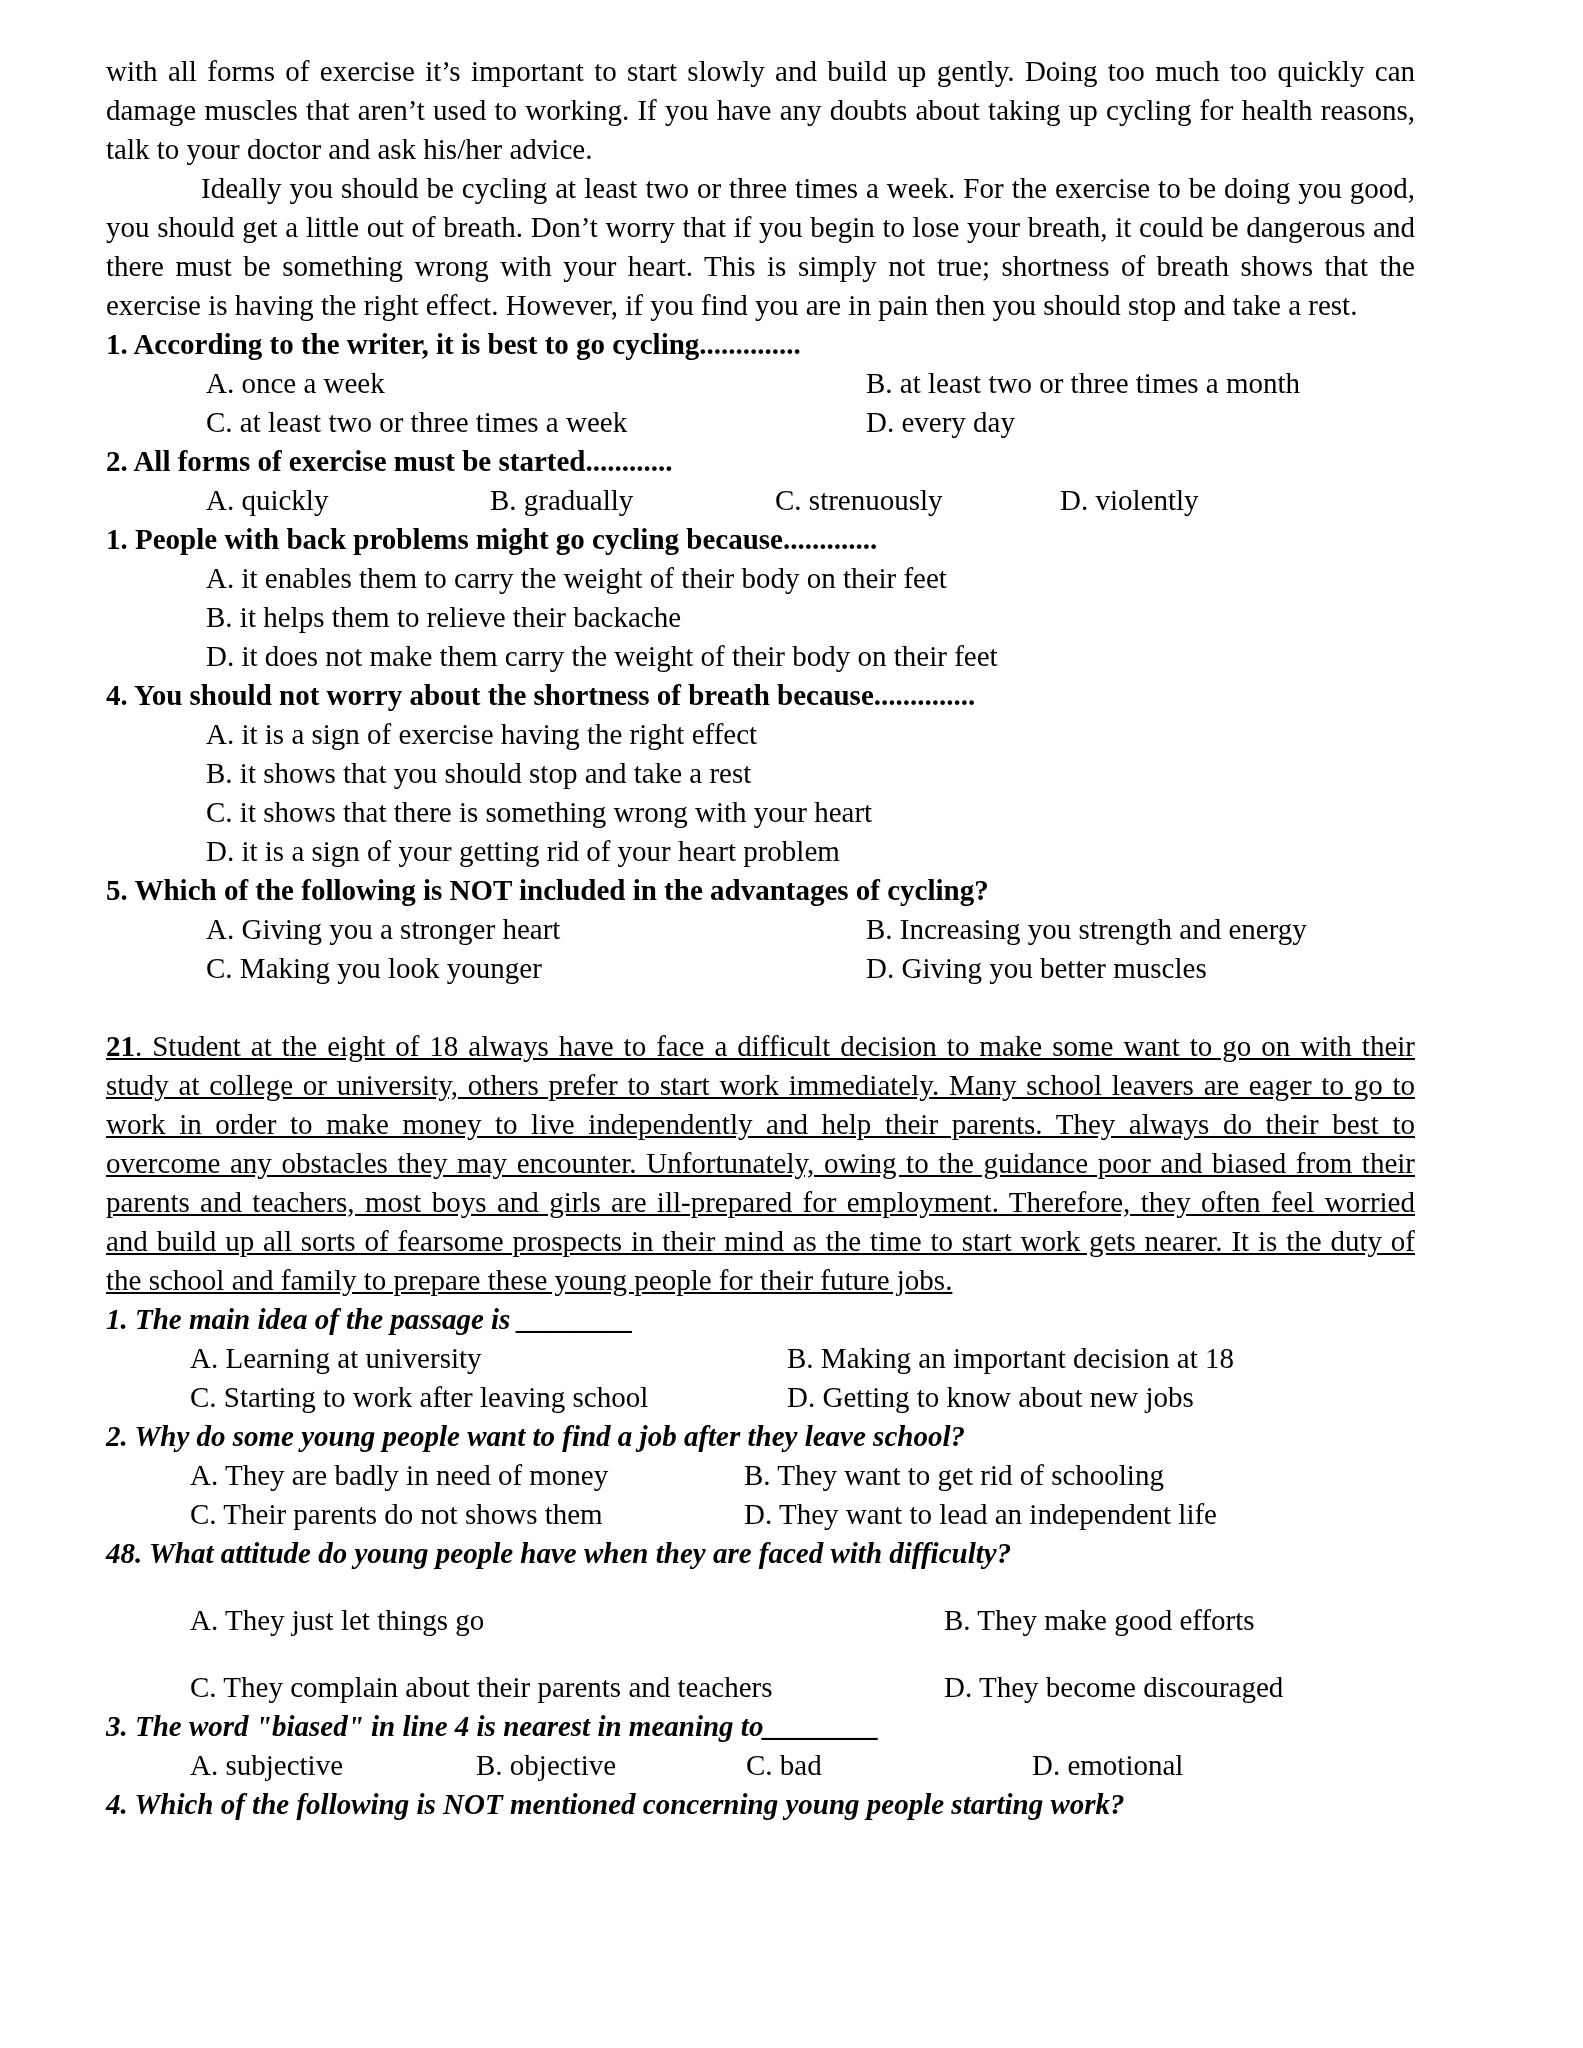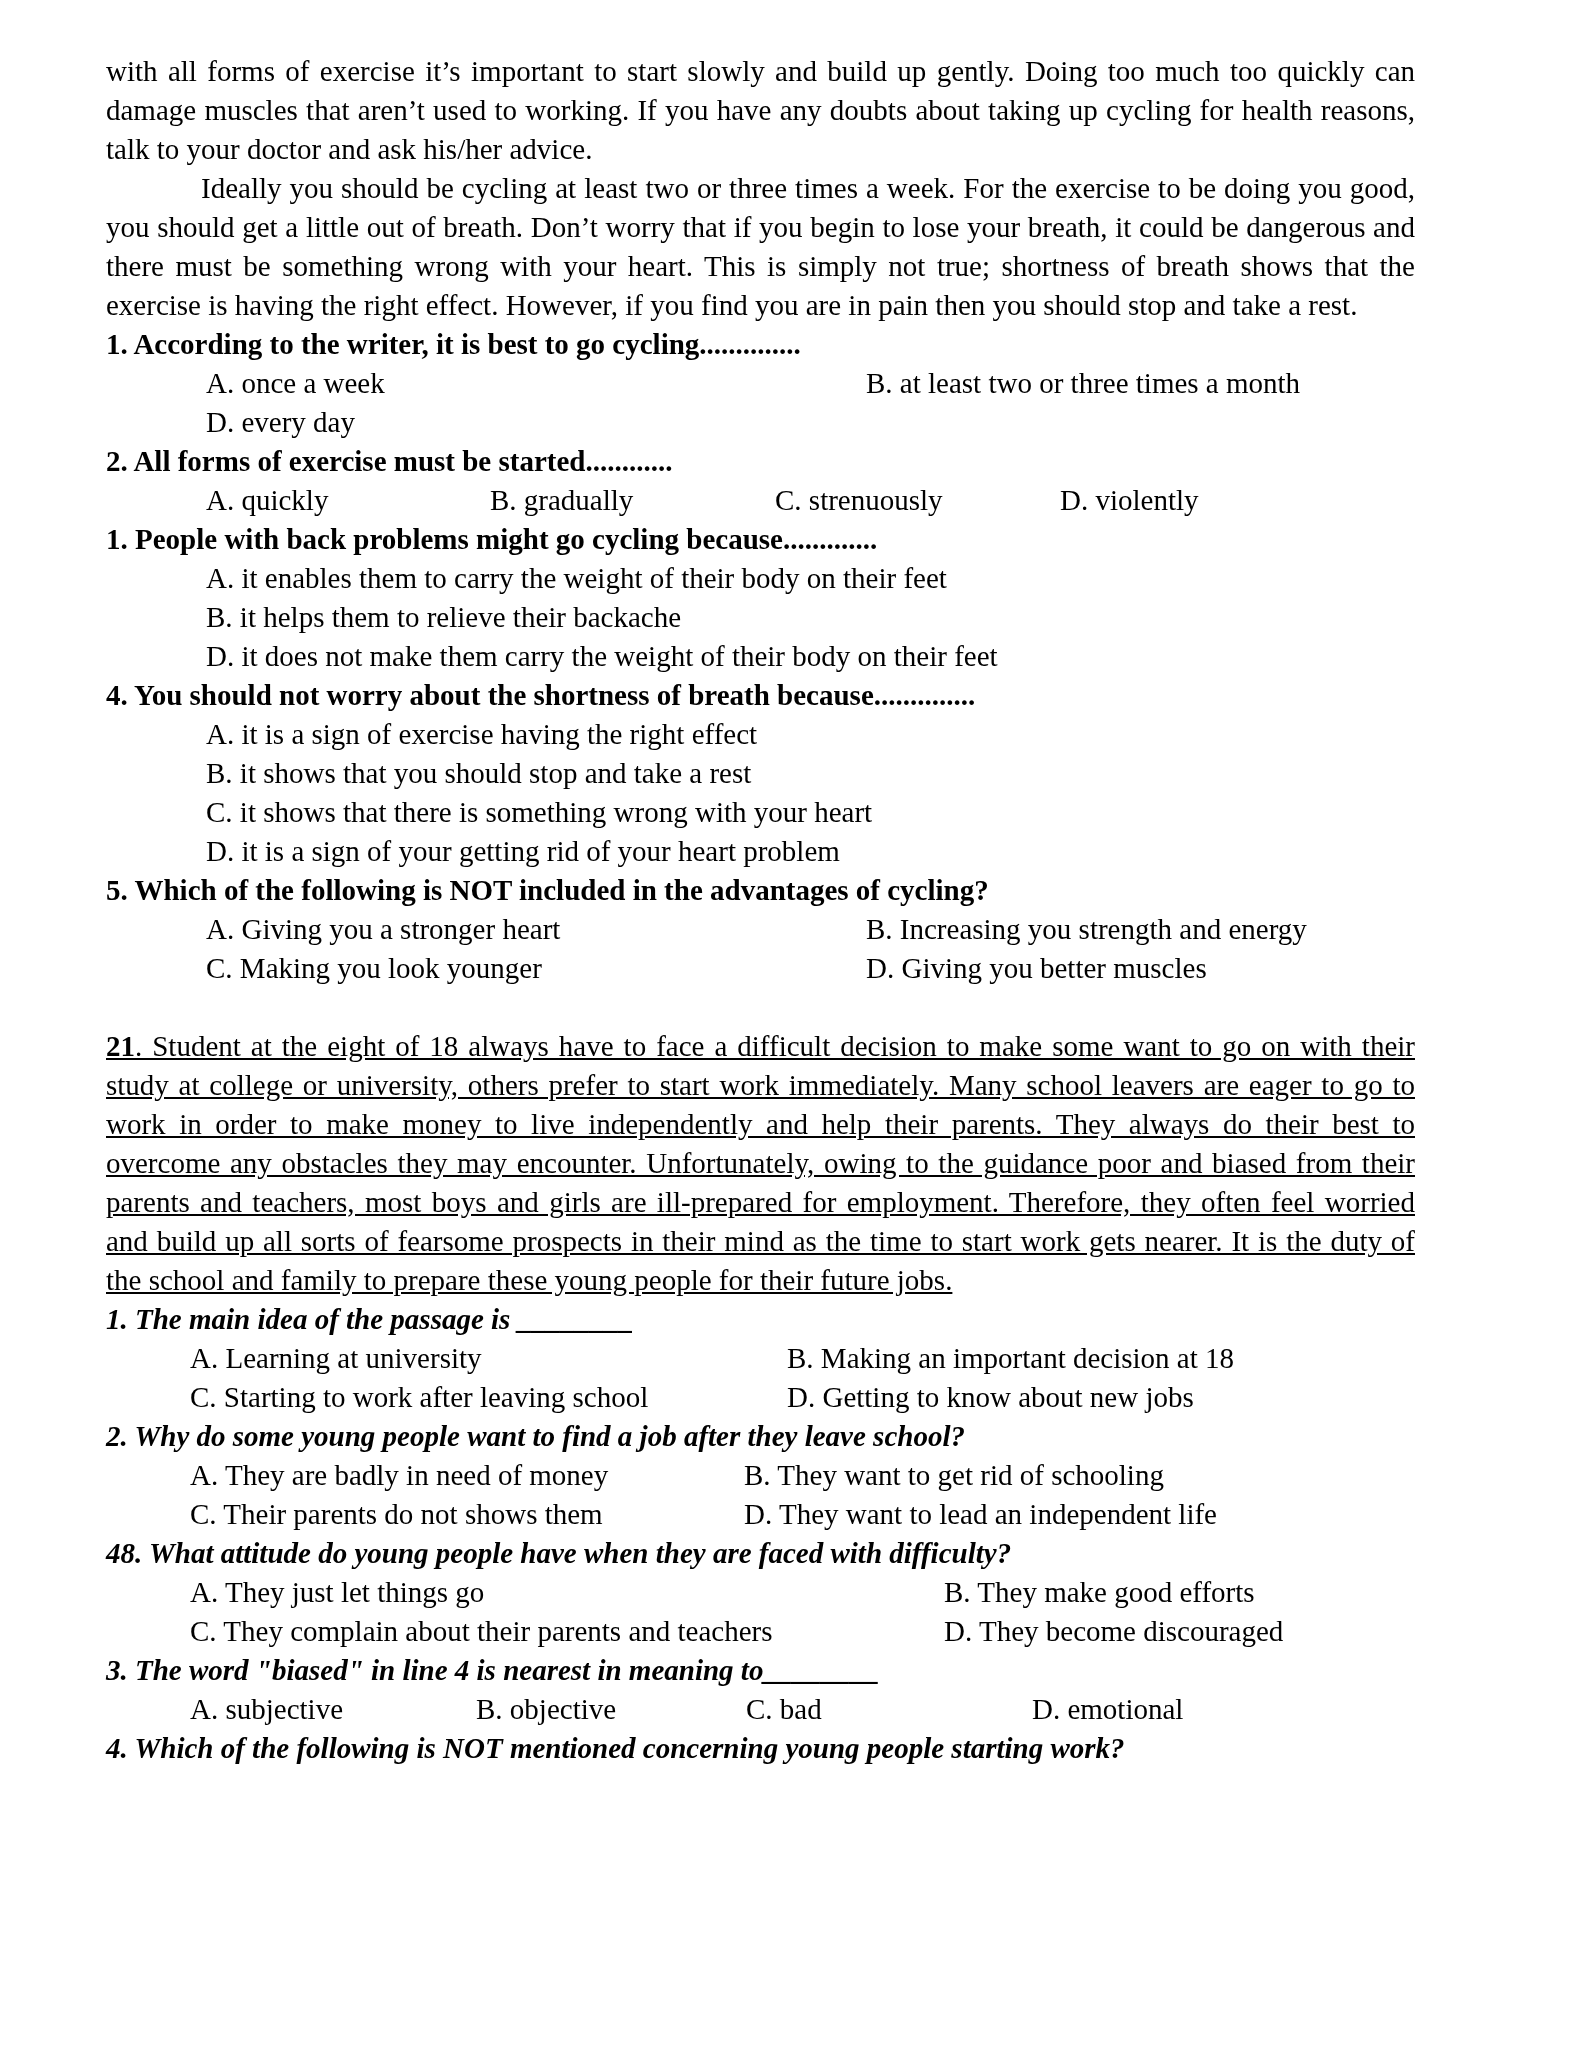--- a/index.html
+++ b/index.html
@@ -24,39 +24,40 @@
   .stem-italic { font-style: italic; }
   .gap-top { margin-top: 39px; text-decoration: underline; }
 
   
   .opts-p1 { padding-left: 100px; }
   .opts-p2 { padding-left: 84px; }
   .cols-2a { display: grid; grid-template-columns: 660px auto; }   
   .cols-4a { display: grid; grid-template-columns: 284px 285px 285px auto; } 
   .cols-2b { display: grid; grid-template-columns: 597px auto; }   
   .cols-2c { display: grid; grid-template-columns: 554px auto; }   
-  .cols-2d { display: grid; grid-template-columns: 754px auto; }   
+  .cols-2d { display: grid; grid-template-columns: 754px auto; margin-top: 28px; }   
   .cols-4b { display: grid; grid-template-columns: 286px 270px 286px auto; } 
   .opt { white-space: nowrap; }
 </style>
 </head>
 <body>
 
 <div class="page">
 
   <p class="para">with all forms of exercise it’s important to start slowly and build up gently. Doing too much too quickly can damage muscles that aren’t used to working. If you have any doubts about taking up cycling for health reasons, talk to your doctor and ask his/her advice.</p>
   <p class="para para-indent">Ideally you should be cycling at least two or three times a week. For the exercise to be doing you good, you should get a little out of breath. Don’t worry that if you begin to lose your breath, it could be dangerous and there must be something wrong with your heart. This is simply not true; shortness of breath shows that the exercise is having the right effect. However, if you find you are in pain then you should stop and take a rest.</p>
 
   <div>
     <div class="stem">1. According to the writer, it is best to go cycling..............</div>
     <div class="opts-p1 cols-2a">
       <span class="opt">A. once a week</span>
       <span class="opt">B. at least two or three times a month</span>
     </div>
     <div class="opts-p1 cols-2a">
+      <span class="opt">C. at least two or three times a week</span>
       <span class="opt">D. every day</span>
     </div>
   </div>
 
   <div>
     <div class="stem">2. All forms of exercise must be started............</div>
     <div class="opts-p1 cols-4a">
       <span class="opt">A. quickly</span>
       <span class="opt">B. gradually</span>
       <span class="opt">C. strenuously</span>

